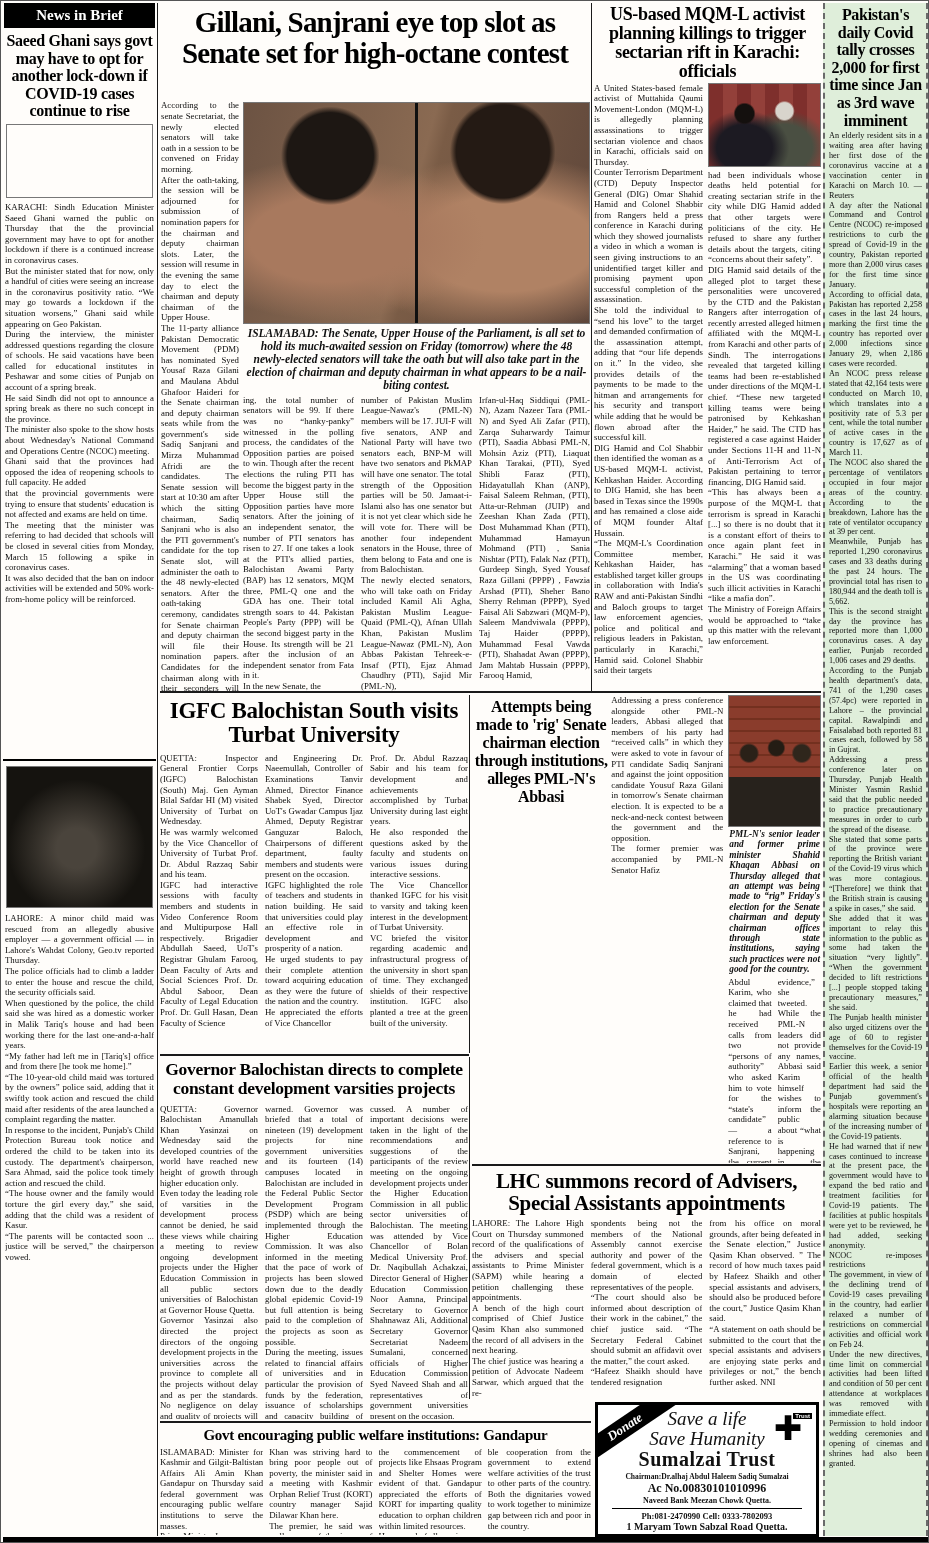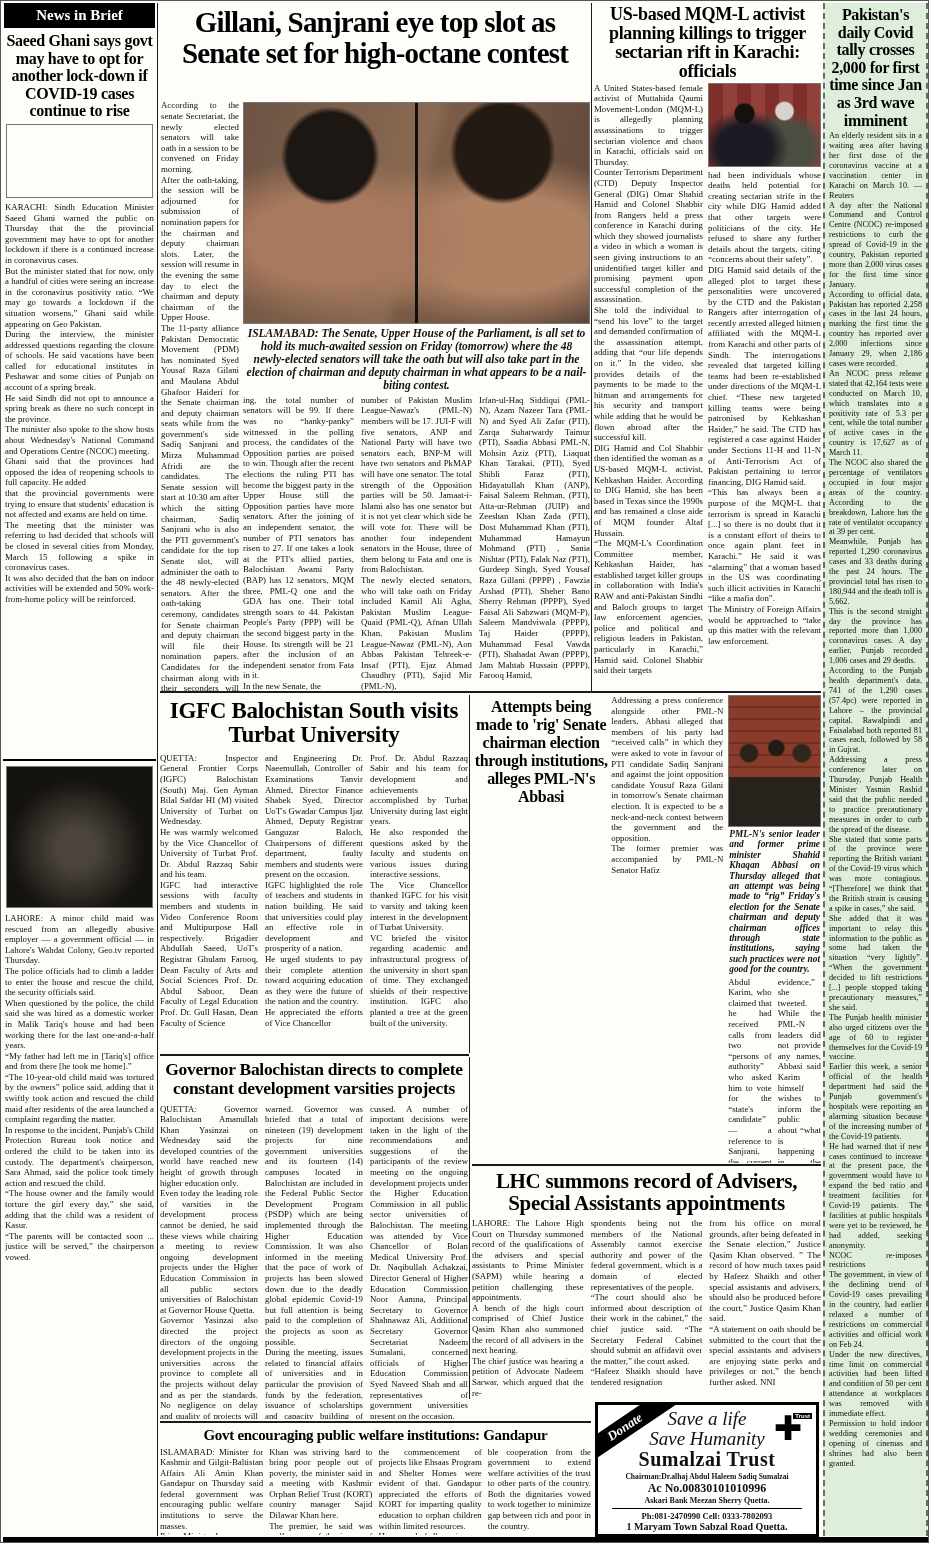--- a/index.html
+++ b/index.html
@@ -298,19 +298,19 @@
     <div class="ribbon">Donate</div>
     <div class="ad-cross">
       <span class="cross-glyph">✚</span>
       <span class="cross-label">Trust</span>
     </div>
     <div class="ad-line1">Save a life</div>
     <div class="ad-line2">Save Humanity</div>
     <div class="ad-trust">Sumalzai Trust</div>
     <div class="ad-chair">Chairman:Dr.alhaj Abdul Haleem Sadiq Sumalzai</div>
     <div class="ad-acct">Ac No.00830101010996</div>
-    <div class="ad-bank">Askari Bank Meezan Sherry Quetta.</div>
+    <div class="ad-bank">Naveed Bank Meezan Chowk Quetta.</div>
     <div class="ad-phone">Ph:081-2470990 Cell: 0333-7802093</div>
     <div class="ad-addr">1 Maryam Town Sabzal Road Quetta.</div>
   </div>
 
   <div class="rule" id="bottom-bar"></div>
 </div>
 
 </body></html>

